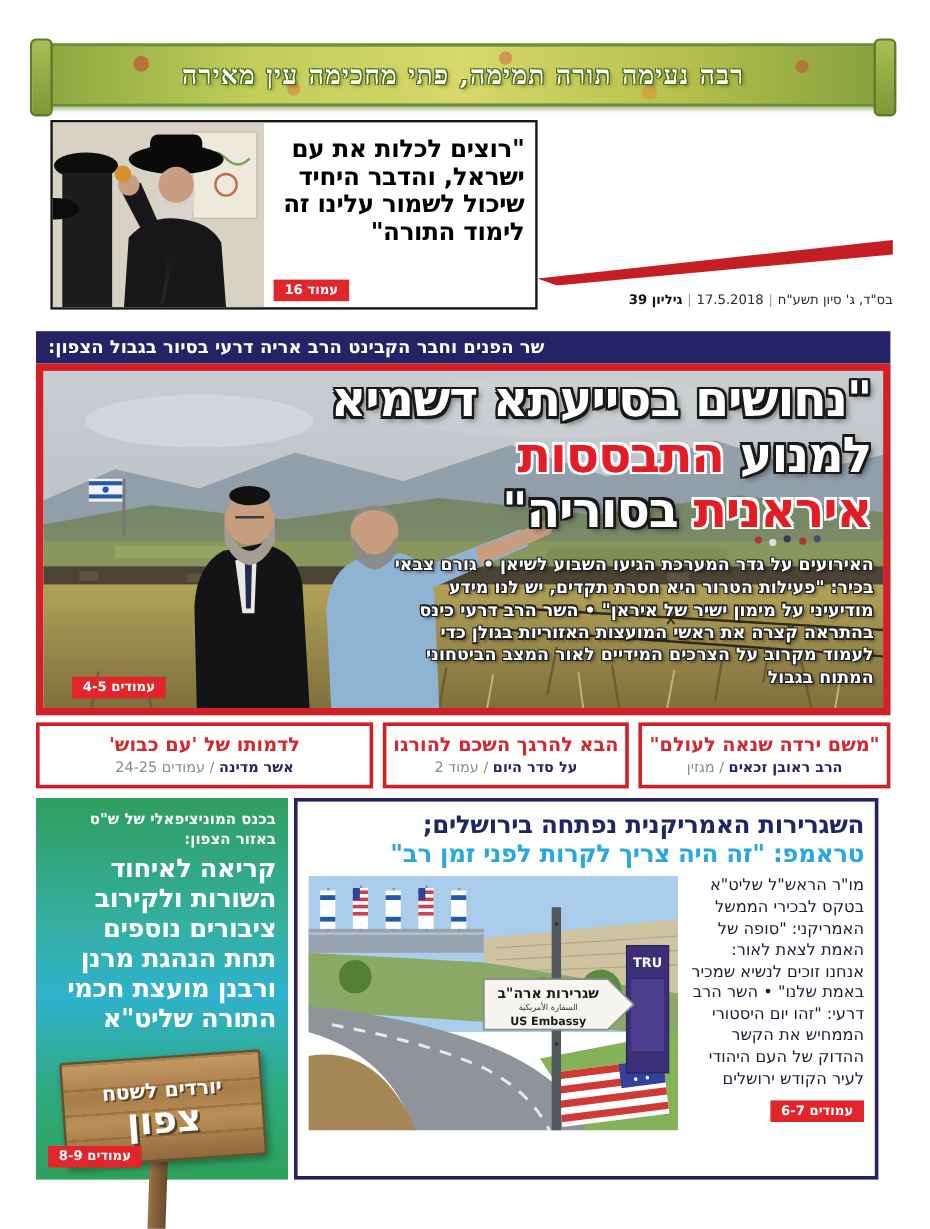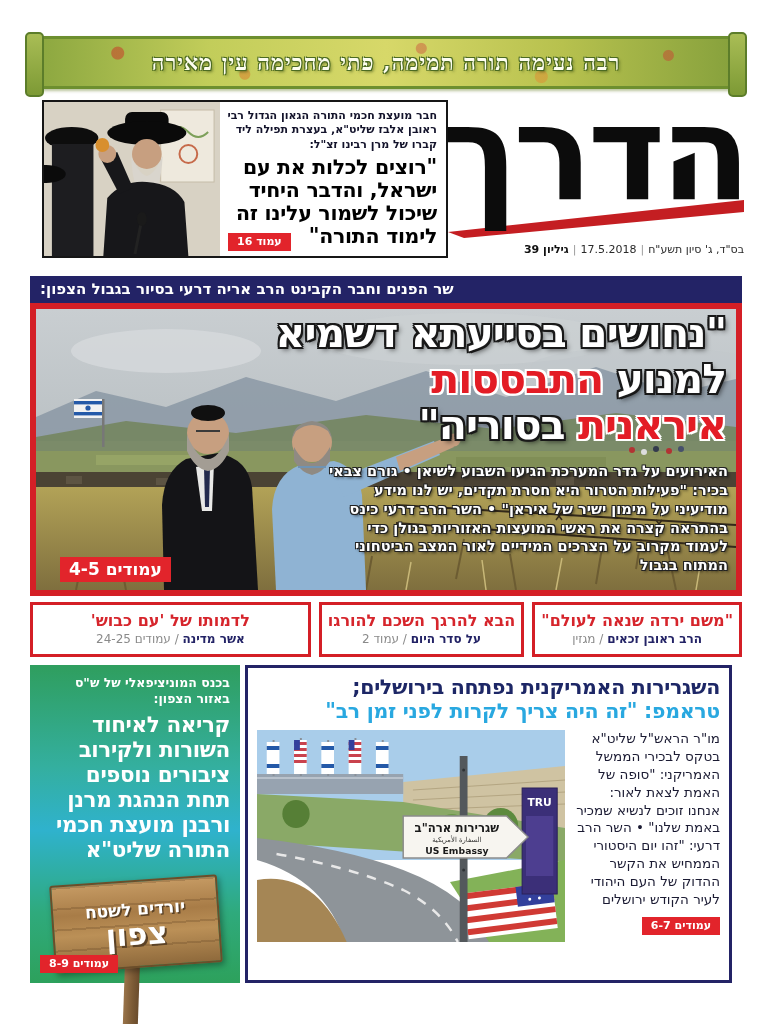--- a/index.html
+++ b/index.html
@@ -78,21 +78,21 @@
     font-size:14.5px;font-weight:bold;color:#fff;line-height:1.3;text-align:right;
     text-shadow:1px 1px 0 #222,-1px -1px 0 #222,1px -1px 0 #222,-1px 1px 0 #222,2px 2px 3px rgba(0,0,0,.6);
   }
   .lead-caption{
     position:absolute;left:12px;top:166px;z-index:2;width:66px;
     font-size:9px;color:#fff;line-height:1.3;text-align:right;
     text-shadow:1px 1px 2px #000,-1px -1px 2px #000;
   }
   .lead-caption .cap-b{font-weight:bold;display:block;}
   .badge{
-    background:#e2242b;color:#fff;font-size:17px;font-weight:bold;
+    background:#e2242b;color:#fff;font-size:11px;font-weight:bold;
     padding:2px 9px 3px;display:inline-block;white-space:nowrap;
   }
   .lead-badge{position:absolute;left:24px;bottom:8px;z-index:3;}
   .ts-badge{position:absolute;left:8px;bottom:5px;font-size:11px;}
 
   
   .teasers{left:30px;top:602px;width:712px;height:55px;display:flex;gap:8px;}
   .teaser{
     border:3px solid #d41f26;background:#fff;flex:0 0 197px;
     display:flex;flex-direction:column;align-items:center;justify-content:center;padding:3px 6px;box-sizing:border-box;
@@ -142,21 +142,20 @@
 </style>
 </head>
 <body>
 
 <div class="abs banner">
   <div class="banner-text">רבה נעימה תורה תמימה, פתי מחכימה עין מאירה</div>
 </div>
 
 <div class="abs topstory">
   <div class="topstory-text">
-    <div class="topstory-kicker">חבר מועצת חכמי התורה הגאון הגדול רבי ראובן אלבז שליט"א, בעצרת תפילה ליד קברו של מרן רבינו זצ"ל:</div>
     <div class="topstory-headline">"רוצים לכלות את עם ישראל, והדבר היחיד שיכול לשמור עלינו זה לימוד התורה"</div>
     <span class="badge ts-badge">עמוד 16</span>
   </div>
   <div class="topstory-photo">
     <svg viewBox="0 0 178 154" preserveAspectRatio="none">
       <rect width="178" height="154" fill="#d8d2c4"></rect>
       <rect x="118" y="8" width="54" height="72" fill="#eee9dd" stroke="#c5bca8"></rect>
       <path d="M126,30 q10,-10 20,0 q10,10 20,0" stroke="#7da05a" fill="none" stroke-width="2"></path>
       <circle cx="146" cy="52" r="9" fill="none" stroke="#c66a4a" stroke-width="2"></circle>
       <ellipse cx="28" cy="36" rx="27" ry="11" fill="#0d0d0d"></ellipse>
@@ -173,21 +172,20 @@
       <line x1="92" y1="152" x2="98" y2="122" stroke="#222" stroke-width="3"></line>
       <ellipse cx="99" cy="117" rx="5" ry="7" fill="#1a1a1a"></ellipse>
     </svg>
   </div>
 </div>
 
 <div class="abs logo-wrap">
   <svg class="logo-swoosh" viewBox="0 0 302 46" preserveAspectRatio="none">
     <polygon points="2,40 298,8 298,20 18,46" fill="#c41e22"></polygon>
   </svg>
-  <div class="logo-text">הדרך</div>
 </div>
 <div class="abs dateline">
   <span>בס"ד, ג' סיון תשע"ח</span><span class="sep">|</span><span dir="ltr">17.5.2018</span><span class="sep">|</span><b>גיליון 39</b>
 </div>
 
 <div class="abs kickerbar">שר הפנים וחבר הקבינט הרב אריה דרעי בסיור בגבול הצפון:</div>
 
 <div class="abs mainbox">
   <svg class="photo" viewBox="0 0 700 281" preserveAspectRatio="none">
     <defs>

